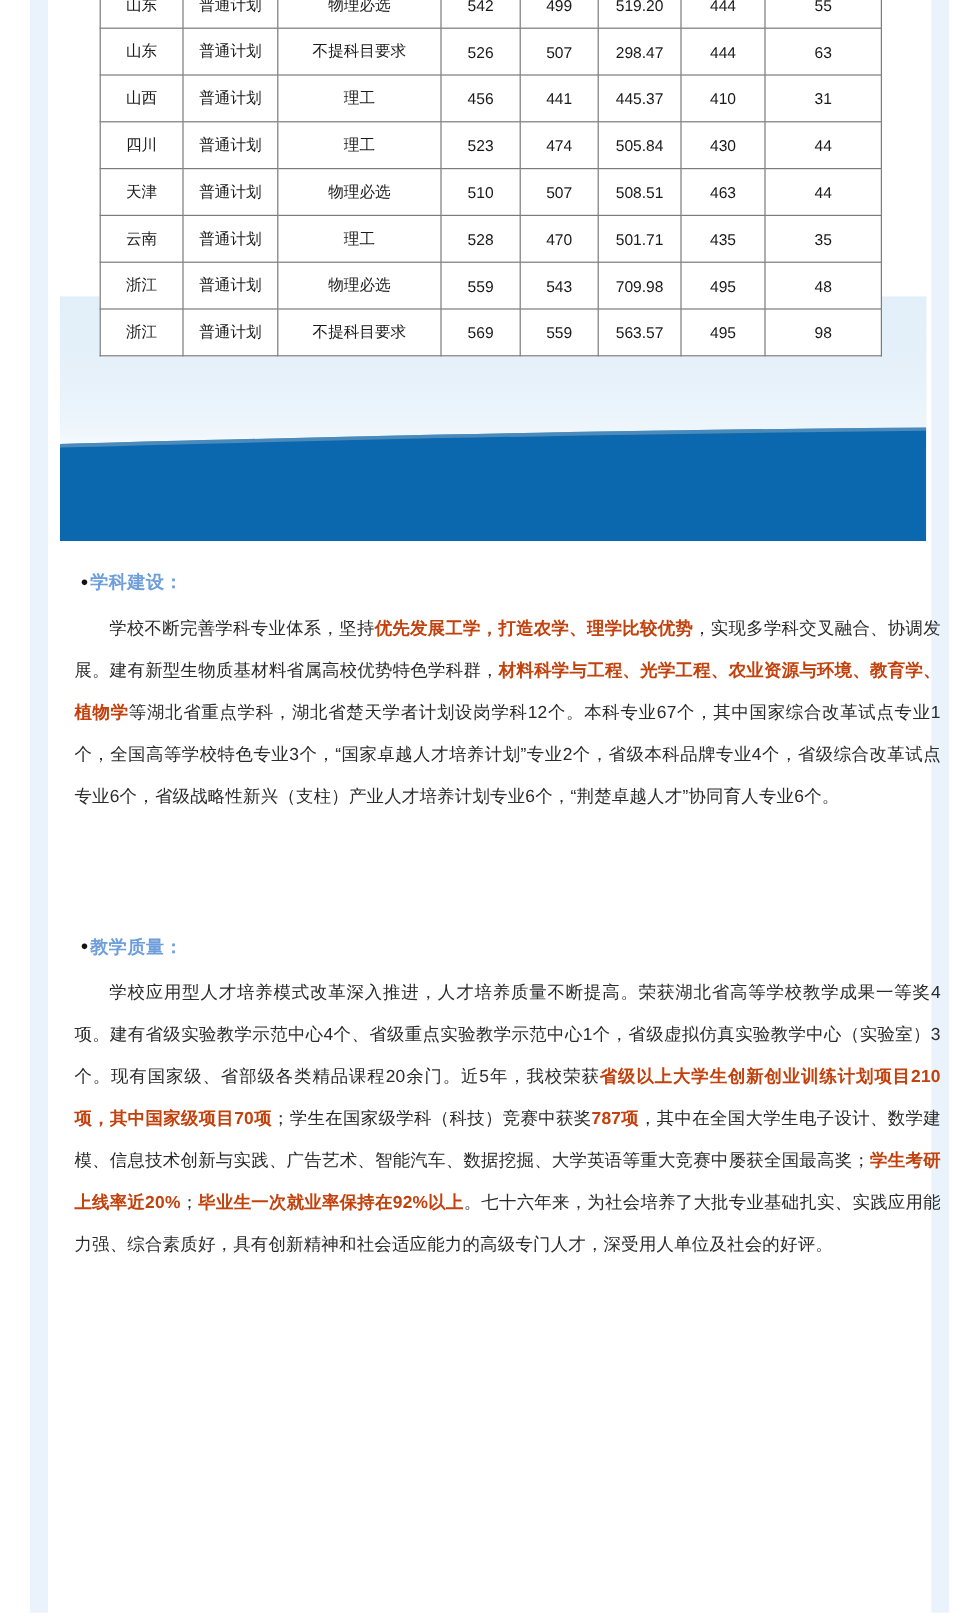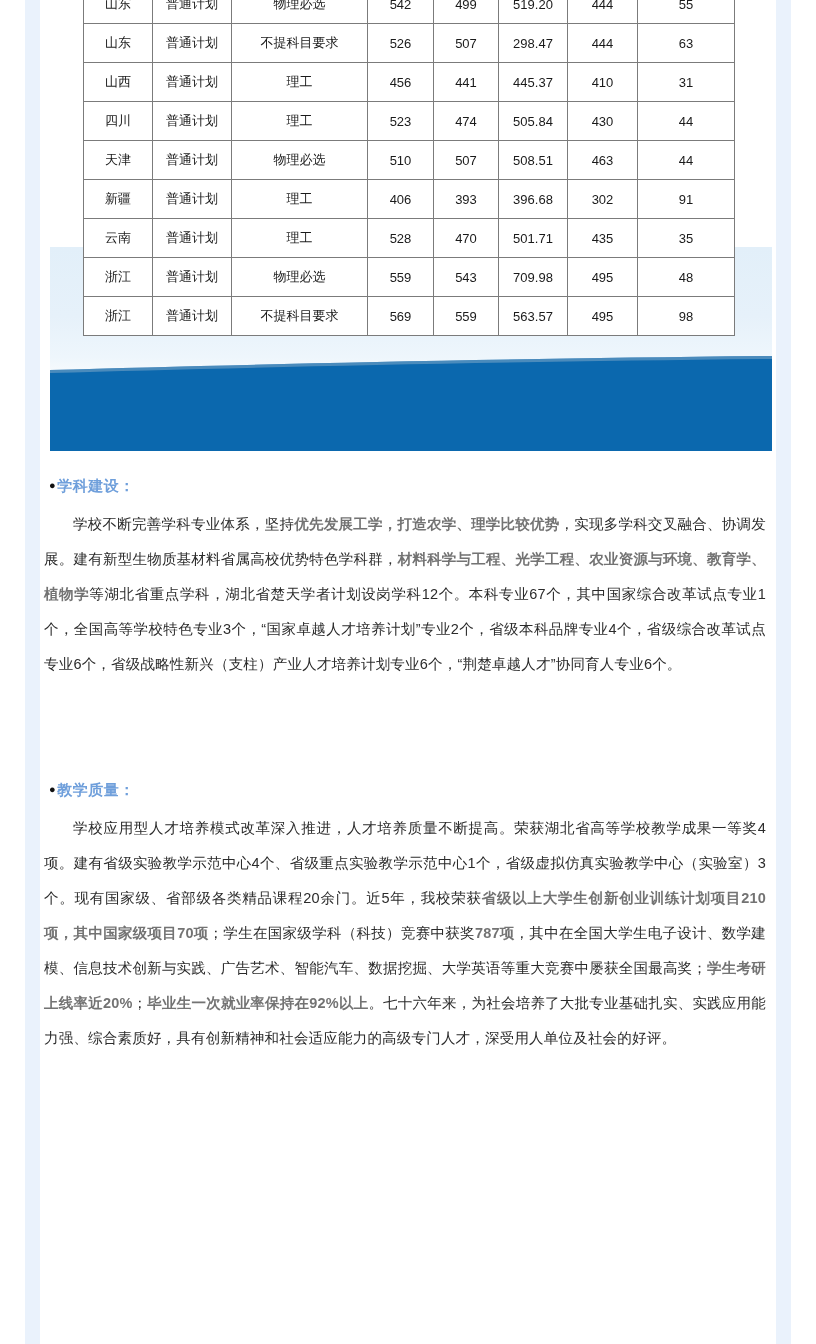--- a/index.html
+++ b/index.html
@@ -93,21 +93,21 @@
   table.scores col.c2 { width: 136px; }
   table.scores col.c3 { width: 66px; }
   table.scores col.c4 { width: 65px; }
   table.scores col.c5 { width: 69px; }
   table.scores col.c6 { width: 70px; }
   table.scores col.c7 { width: 97px; }
 
   
   .content {
     position: absolute;
-    left: 44px;
+    left: 62px;
     top: 470px;
     width: 722px;
   }
   .sec-head {
     font-size: 15px;
     font-weight: bold;
     color: #6f9fdb;
     margin: 0 0 6px 5px;
     line-height: 30px;
     letter-spacing: 0.5px;
@@ -121,21 +121,21 @@
   p.para {
     margin: 0;
     font-size: 14.5px;
     line-height: 35px;
     color: #2b2b2b;
     text-align: justify;
     text-justify: inter-ideograph;
     text-indent: 2em;
     letter-spacing: 0.2px;
   }
-  .hl { color: #737373; font-weight: bold; }
+  .hl { color: #c2410c; font-weight: bold; }
   .spacer-lg { height: 46px; }
 </style>
 </head>
 <body>
 
 <div id="page">
 
   <div class="gutter left"></div>
   <div class="gutter right"></div>
 
@@ -207,30 +207,20 @@
             <td>天津</td>
             <td>普通计划</td>
             <td>物理必选</td>
             <td>510</td>
             <td>507</td>
             <td>508.51</td>
             <td>463</td>
             <td>44</td>
           </tr>
           <tr>
-            <td>新疆</td>
-            <td>普通计划</td>
-            <td>理工</td>
-            <td>406</td>
-            <td>393</td>
-            <td>396.68</td>
-            <td>302</td>
-            <td>91</td>
-          </tr>
-          <tr>
             <td>云南</td>
             <td>普通计划</td>
             <td>理工</td>
             <td>528</td>
             <td>470</td>
             <td>501.71</td>
             <td>435</td>
             <td>35</td>
           </tr>
           <tr>

